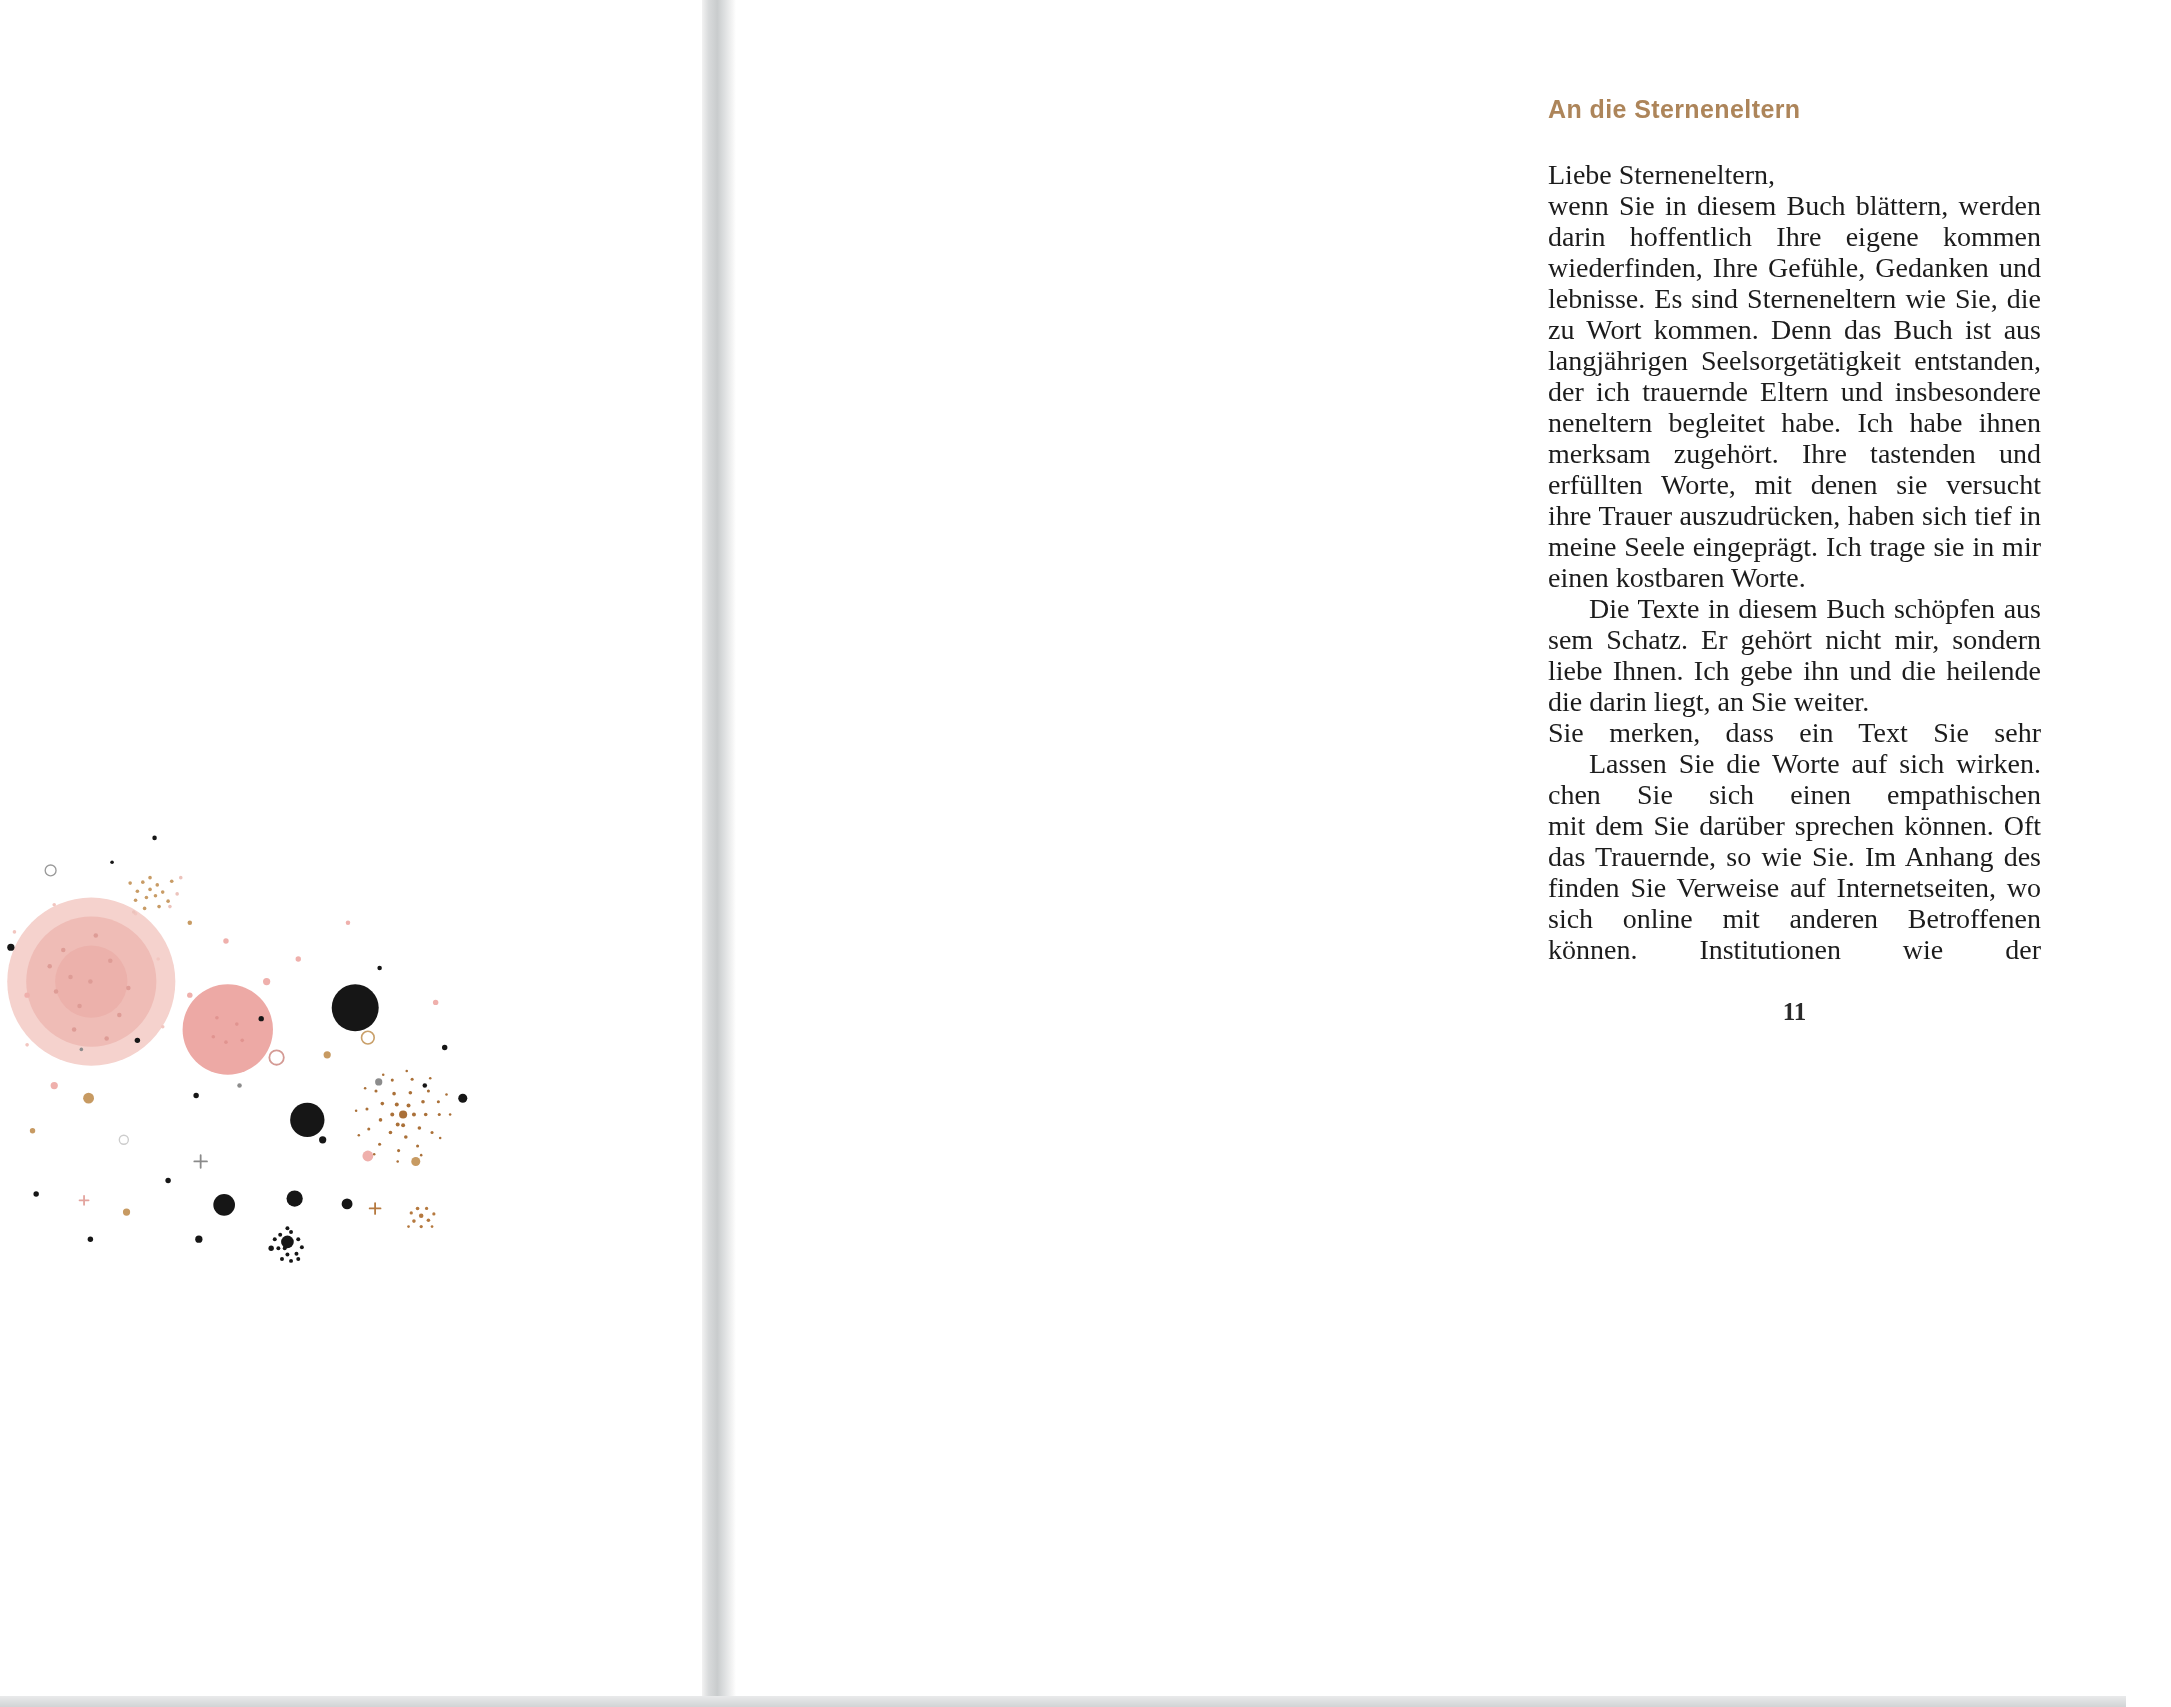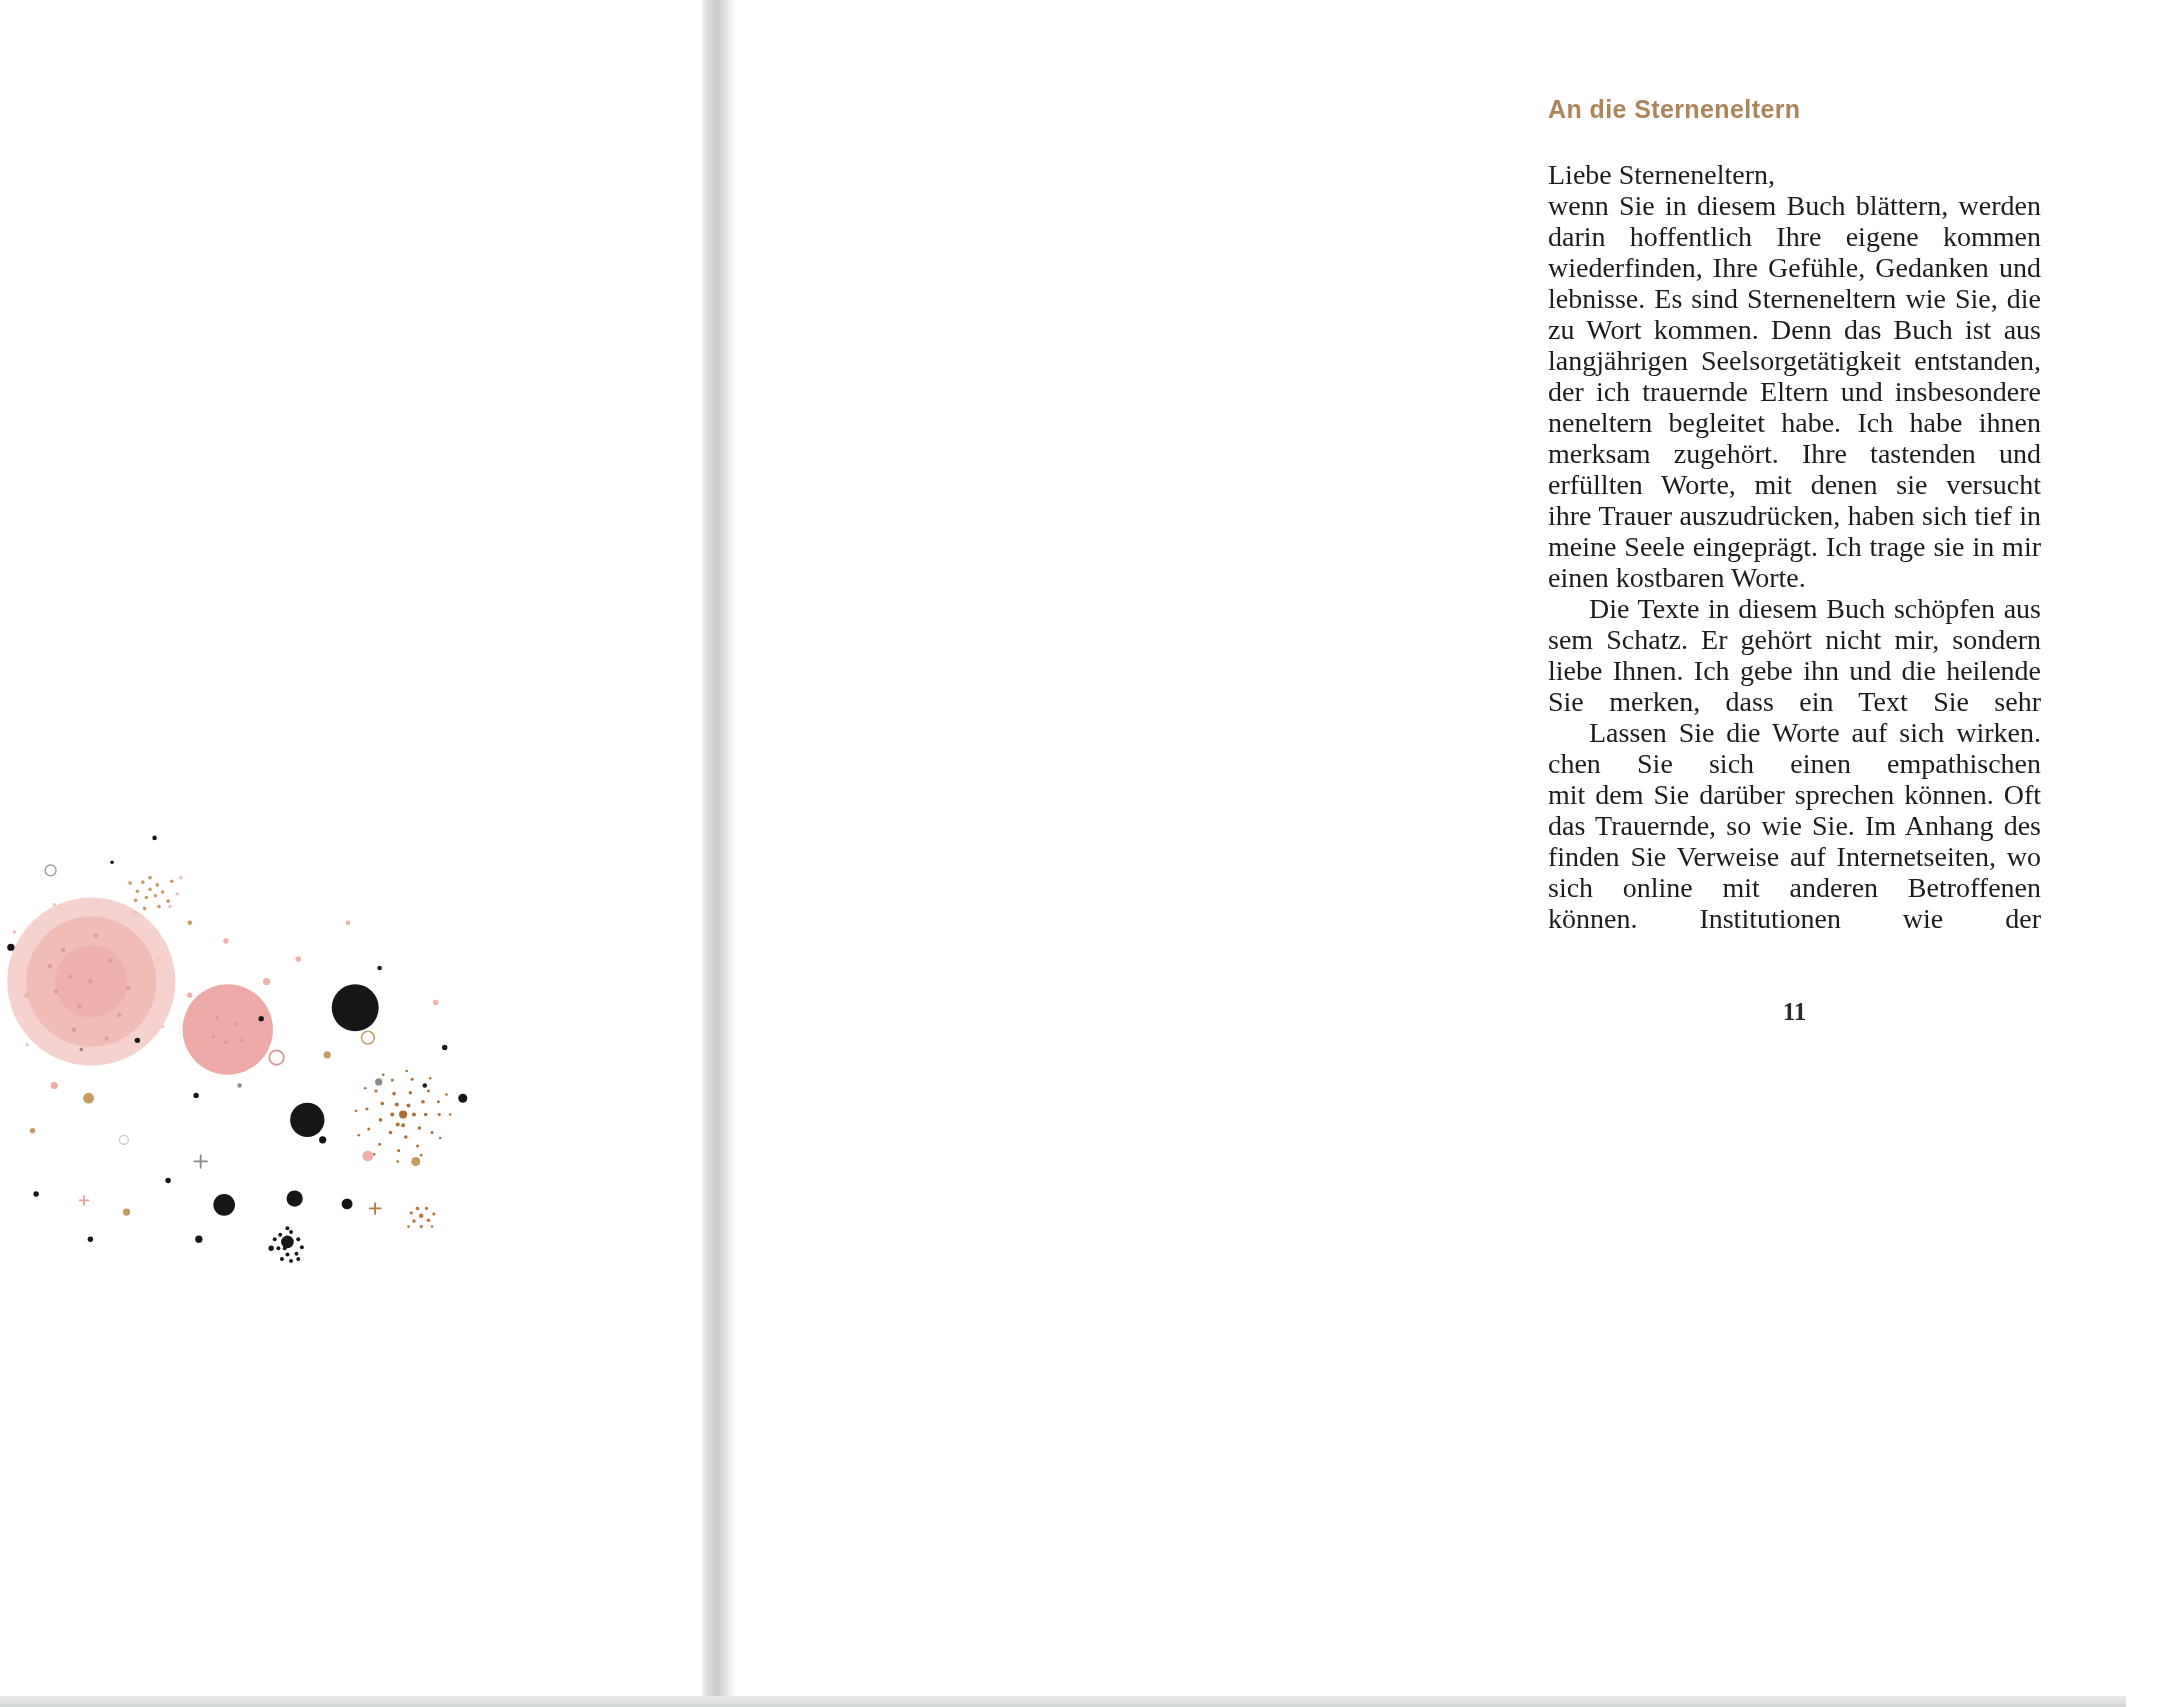--- a/index.html
+++ b/index.html
@@ -326,20 +326,21 @@
           <div class="line"><span>merksam zugehört. Ihre tastenden und schmerz-</span></div>
           <div class="line"><span>erfüllten Worte, mit denen sie versucht haben,</span></div>
           <div class="line"><span>ihre Trauer auszudrücken, haben sich tief in</span></div>
           <div class="line"><span>meine Seele eingeprägt. Ich trage sie in mir wie</span></div>
           <div class="line no-just"><span>einen kostbaren Worte.</span></div>
         </div>
         <div class="para">
           <div class="line indent"><span>Die Texte in diesem Buch schöpfen aus die-</span></div>
           <div class="line"><span>sem Schatz. Er gehört nicht mir, sondern Ihnen,</span></div>
           <div class="line"><span>liebe Ihnen. Ich gebe ihn und die heilende Kraft,</span></div>
+          <div class="line no-just"><span>die darin liegt, an Sie weiter.</span></div>
         </div>
         <div class="para">
           <div class="line"><span>Sie merken, dass ein Text Sie sehr aufwühlt, su-</span></div>
           <div class="line indent"><span>Lassen Sie die Worte auf sich wirken. Wenn</span></div>
           <div class="line"><span>chen Sie sich einen empathischen Menschen,</span></div>
           <div class="line"><span>mit dem Sie darüber sprechen können. Oft sind</span></div>
           <div class="line"><span>das Trauernde, so wie Sie. Im Anhang des Buches</span></div>
           <div class="line"><span>finden Sie Verweise auf Internetseiten, wo Sie</span></div>
           <div class="line"><span>sich online mit anderen Betroffenen austauschen</span></div>
           <div class="line"><span>können. Institutionen wie der </span><em>Bundesverband für</em></div>

